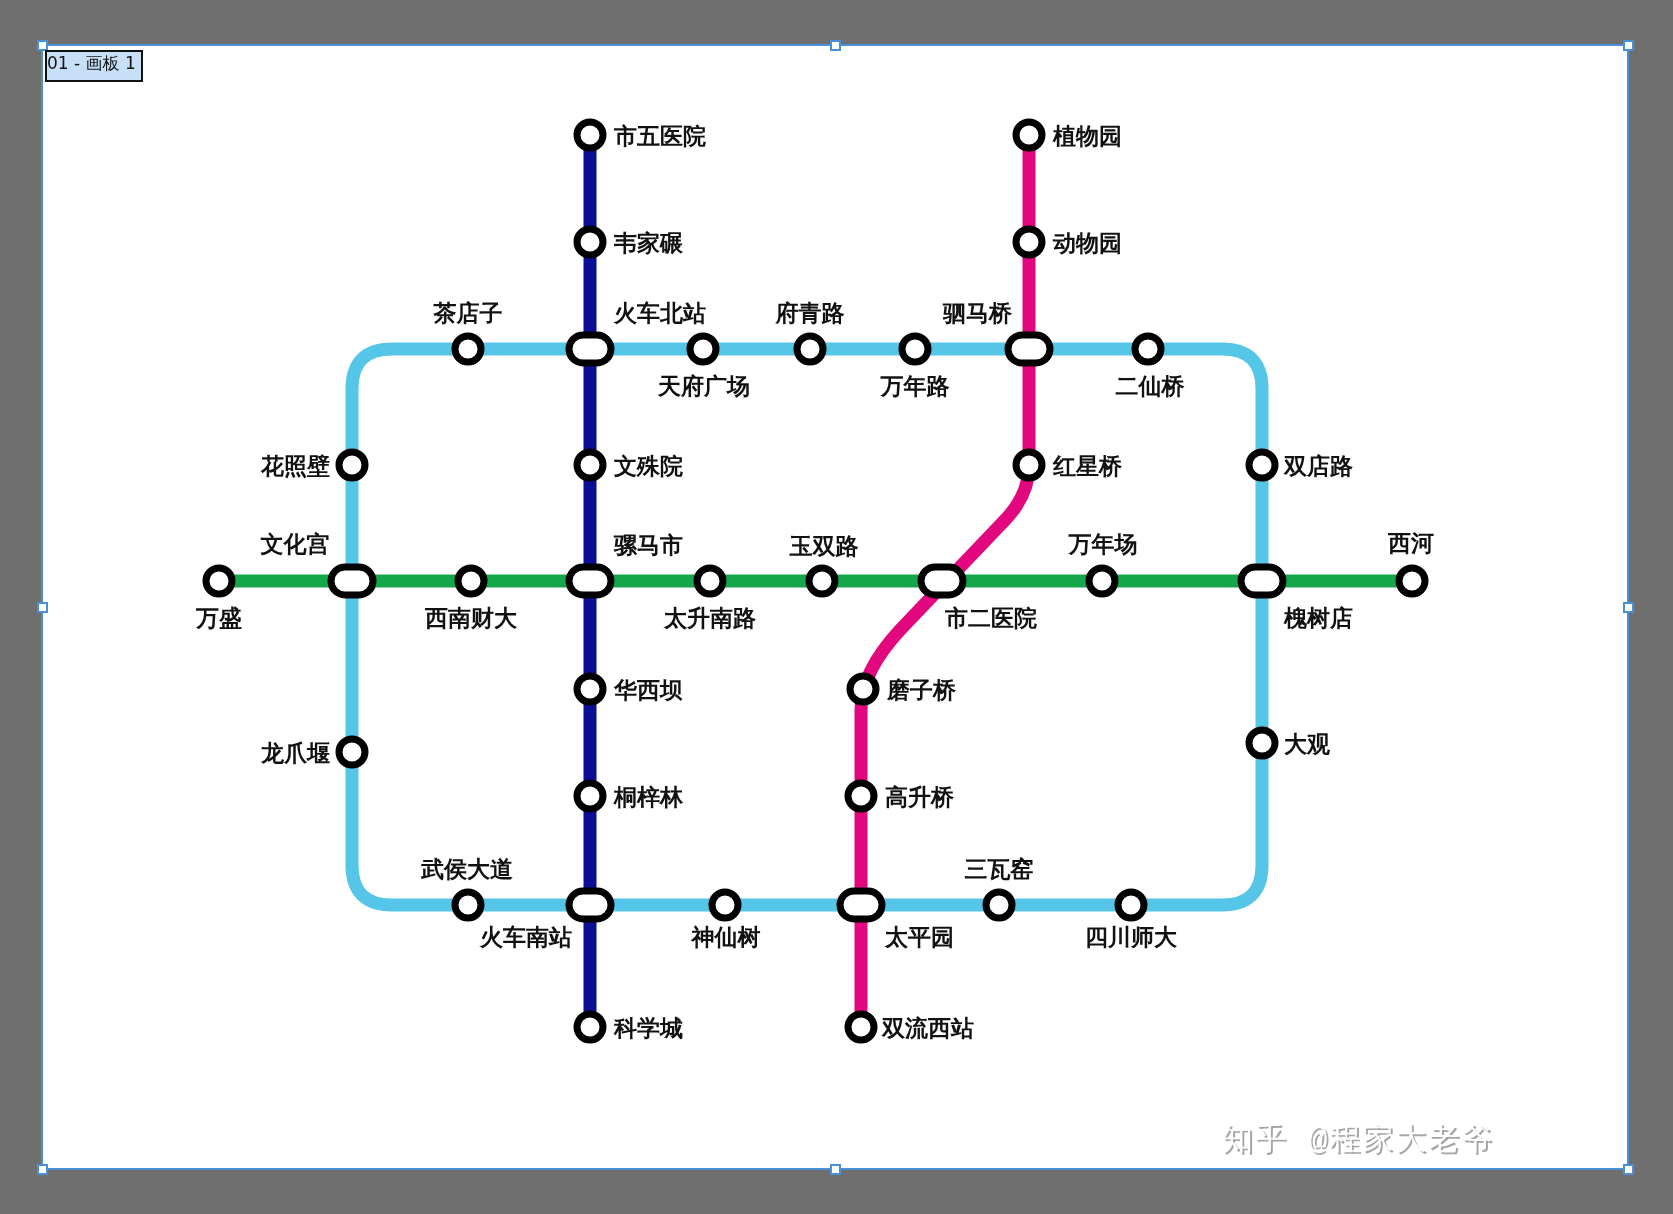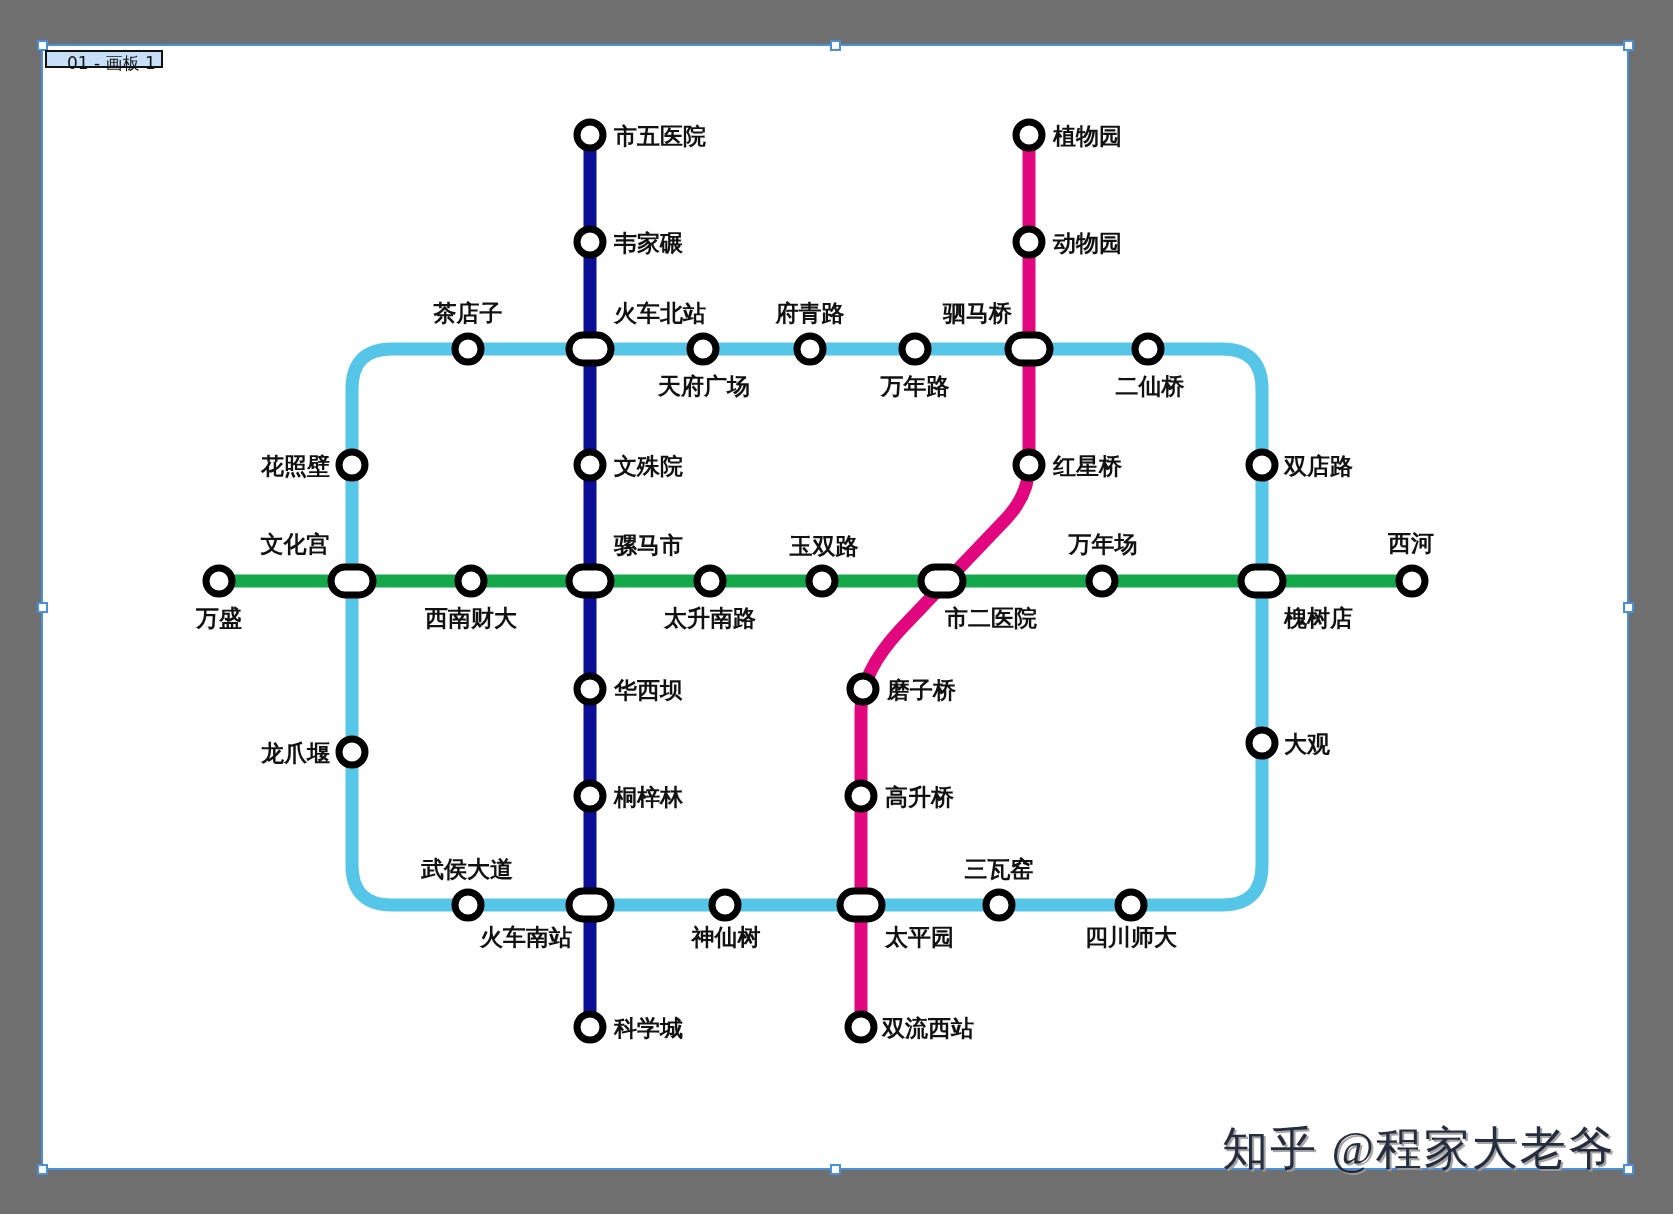--- a/index.html
+++ b/index.html
@@ -2,27 +2,27 @@
 <html><head>
 <meta charset="utf-8">
 <style>
   html, body { margin:0; padding:0; }
   body { width:1673px; height:1214px; background:#6f6f6f; position:relative; overflow:hidden;
          font-family:"DejaVu Sans", "Liberation Sans", sans-serif; }
   #artboard { position:absolute; left:43px; top:46px; width:1586px; height:1124px; background:#ffffff; }
   #frame { position:absolute; left:41px; top:44px; width:1588px; height:1126px;
            border:2px dashed #ffffff; outline:2px solid #4a90d9; outline-offset:-2px; box-sizing:border-box; pointer-events:none; }
   .handle { position:absolute; width:11px; height:11px; background:#ffffff; border:2px solid #4a90d9; box-sizing:border-box; }
-  #artboard-label { position:absolute; left:45px; top:50px; height:18px; padding:0 5px 0 20px; background:#c7e0f8;
+  #artboard-label { position:absolute; left:45px; top:50px; height:32px; padding:0 5px 0 0; background:#c7e0f8;
                     border:2px solid #111; box-sizing:border-box; font-size:17px; line-height:22px; color:#111;
                     font-family:"DejaVu Sans", sans-serif; white-space:nowrap; }
   #map { position:absolute; left:0; top:0; width:1673px; height:1214px; }
   .st-label { font-family:"DejaVu Sans", sans-serif; font-weight:bold; font-size:23px; fill:#111; }
-  #watermark { position:absolute; left:1222px; top:1118px; font-size:46px; color:#0f172a; letter-spacing:2px;
-               font-family:Liberation Serif, serif; white-space:nowrap; text-shadow:2px 2px 0 #9c9c9c; opacity:0.9; }
+  #watermark { position:absolute; left:1222px; top:1118px; font-size:31px; color:#ffffff; letter-spacing:2px;
+               font-family:Liberation Mono, monospace; white-space:nowrap; text-shadow:2px 2px 0 #9c9c9c; opacity:0.9; }
 </style>
 </head>
 <body>
 
 <div id="artboard"></div>
 
 <svg id="map" viewBox="0 0 1673 1214" xmlns="http://www.w3.org/2000/svg">
   <g id="lines-layer">
       <path d="M 473 349 L 392 349 Q 352 349 352 389 L 352 865 Q 352 905 392 905 L 1222 905 Q 1262 905 1262 865 L 1262 389 Q 1262 349 1222 349 Z" fill="none" stroke="#55c6e8" stroke-width="13" stroke-linecap="butt" stroke-linejoin="round"></path>
       <path d="M 590 135 L 590 1027" fill="none" stroke="#0a0f96" stroke-width="13" stroke-linecap="butt" stroke-linejoin="round"></path>

